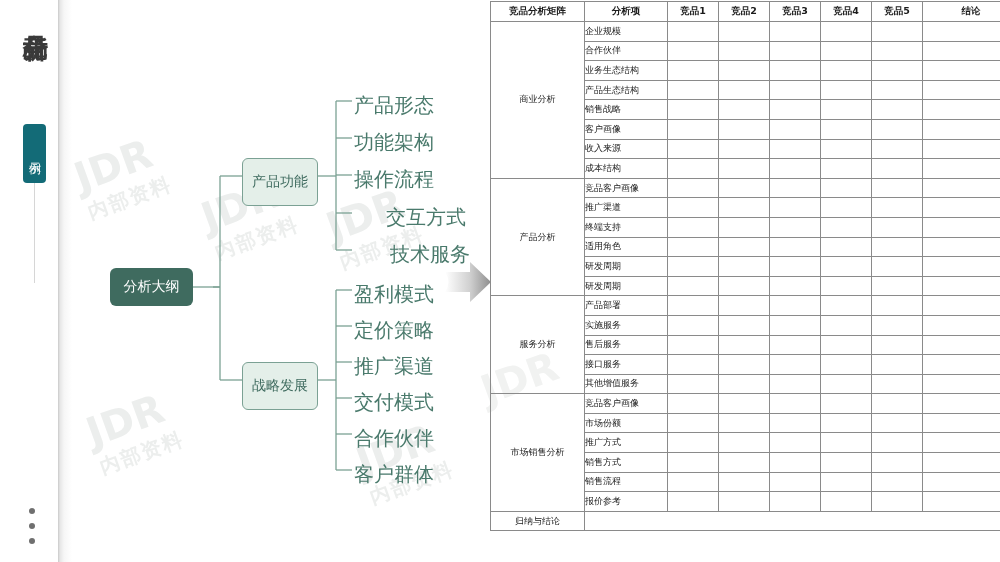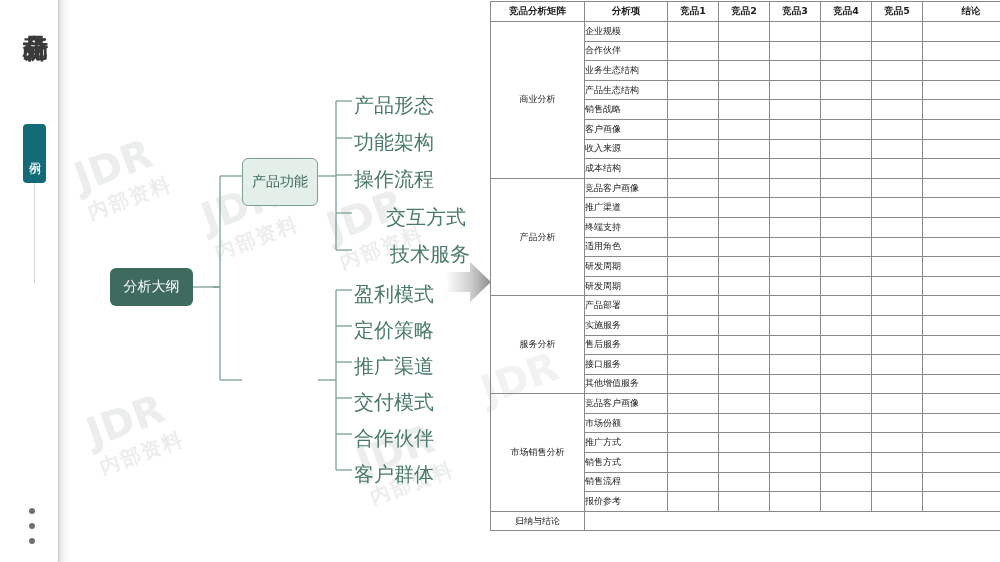--- a/index.html
+++ b/index.html
@@ -195,20 +195,21 @@
         <path d="M336,434 H352"></path>
         <path d="M336,470 H352"></path>
 
         <path d="M220,380 H242"></path>
       </g>
     </svg>
 
     <div class="node node-root">分析大纲</div>
 
     <div class="node node-branch node-b1">产品功能</div>
+    <div class="node node-branch node-b2">战略发展</div>
 
     <div class="leaf" style="left:354px;top:92px;">产品形态</div>
     <div class="leaf" style="left:354px;top:129px;">功能架构</div>
     <div class="leaf" style="left:354px;top:166px;">操作流程</div>
     <div class="leaf" style="left:354px;top:204px;margin-left:32px;">交互方式</div>
     <div class="leaf" style="left:354px;top:241px;margin-left:36px;">技术服务</div>
 
     <div class="leaf" style="left:354px;top:281px;">盈利模式</div>
     <div class="leaf" style="left:354px;top:317px;">定价策略</div>
     <div class="leaf" style="left:354px;top:353px;">推广渠道</div>

